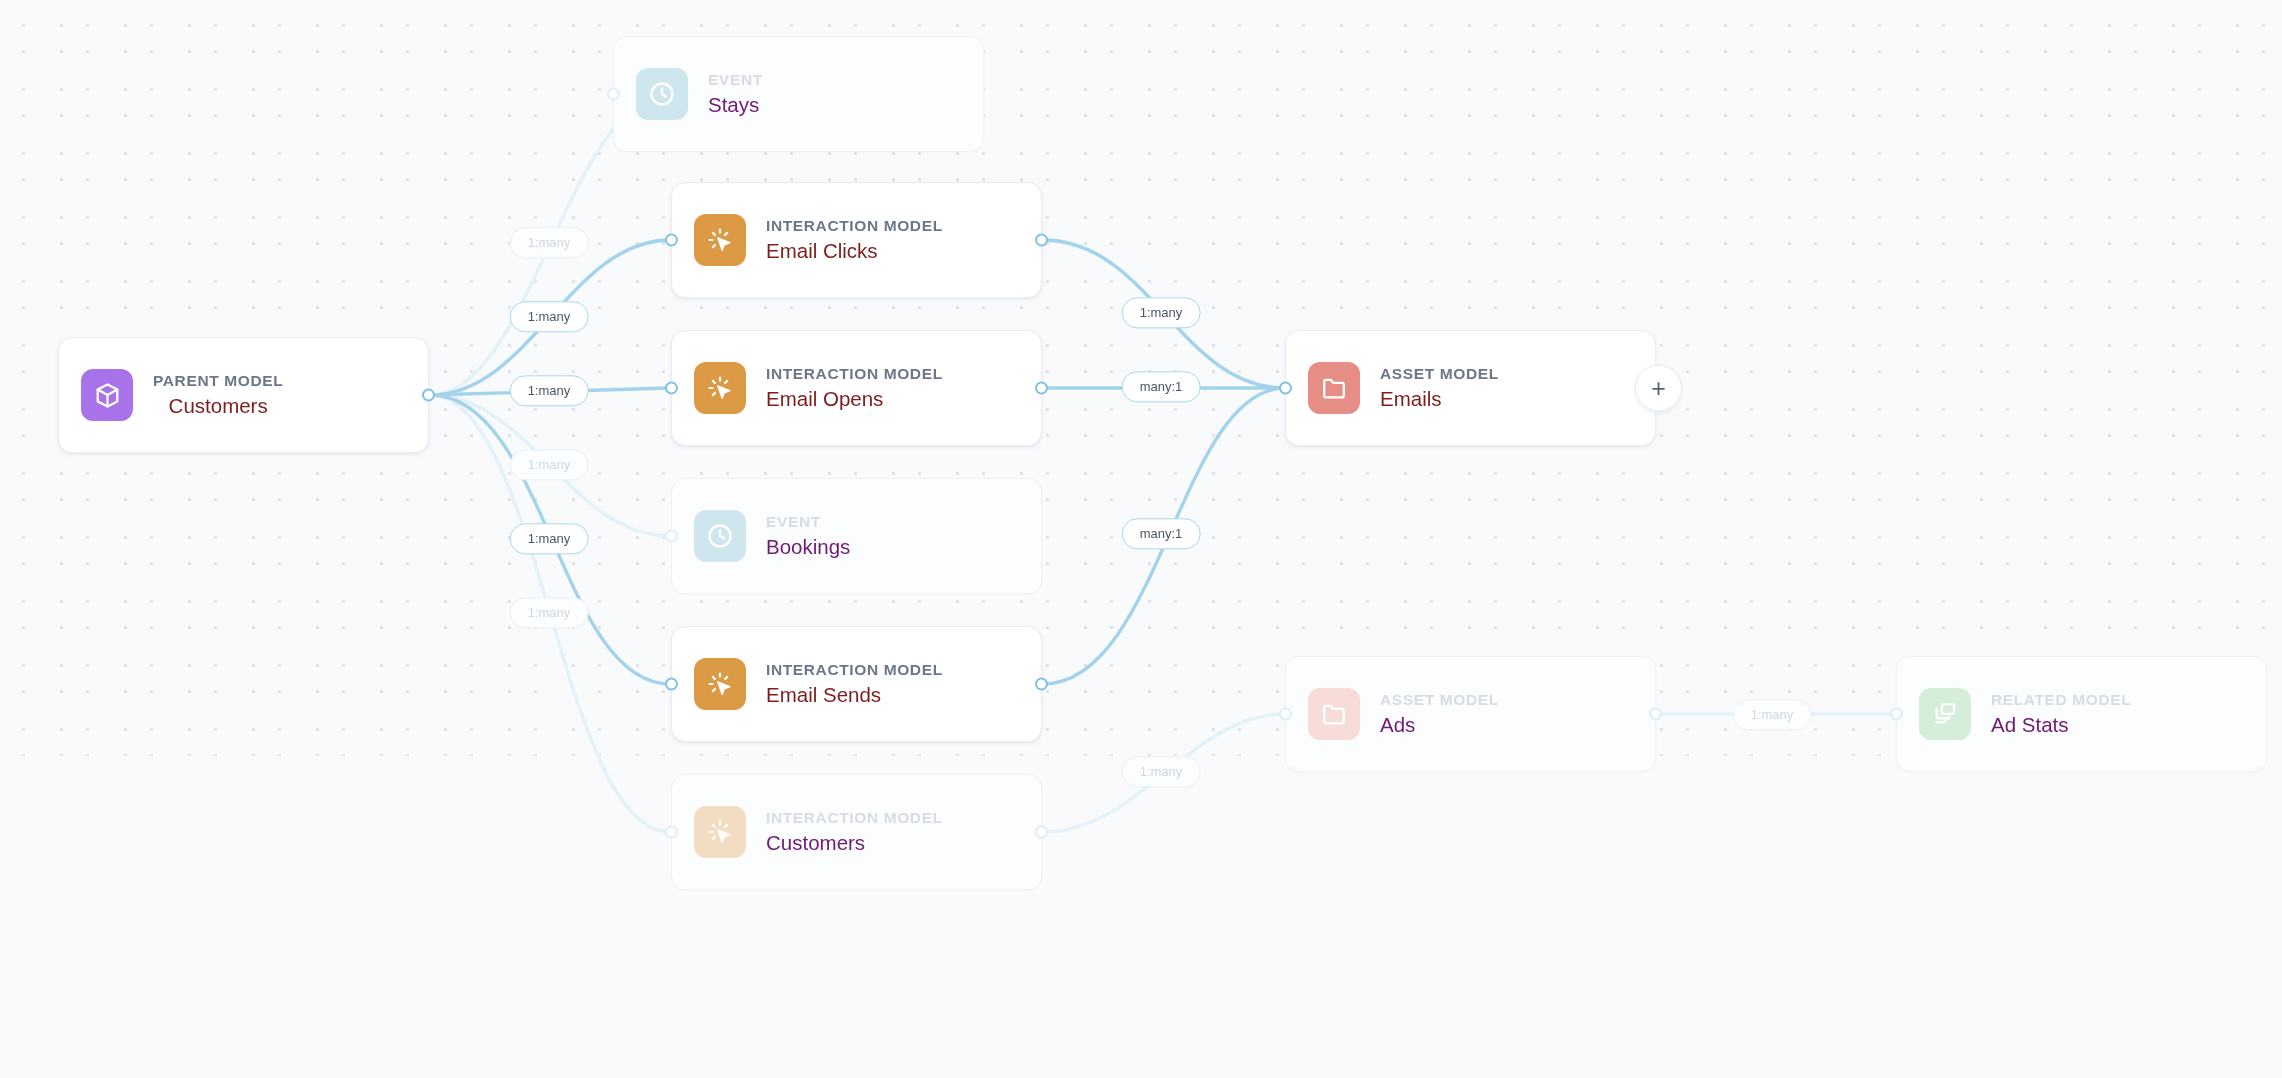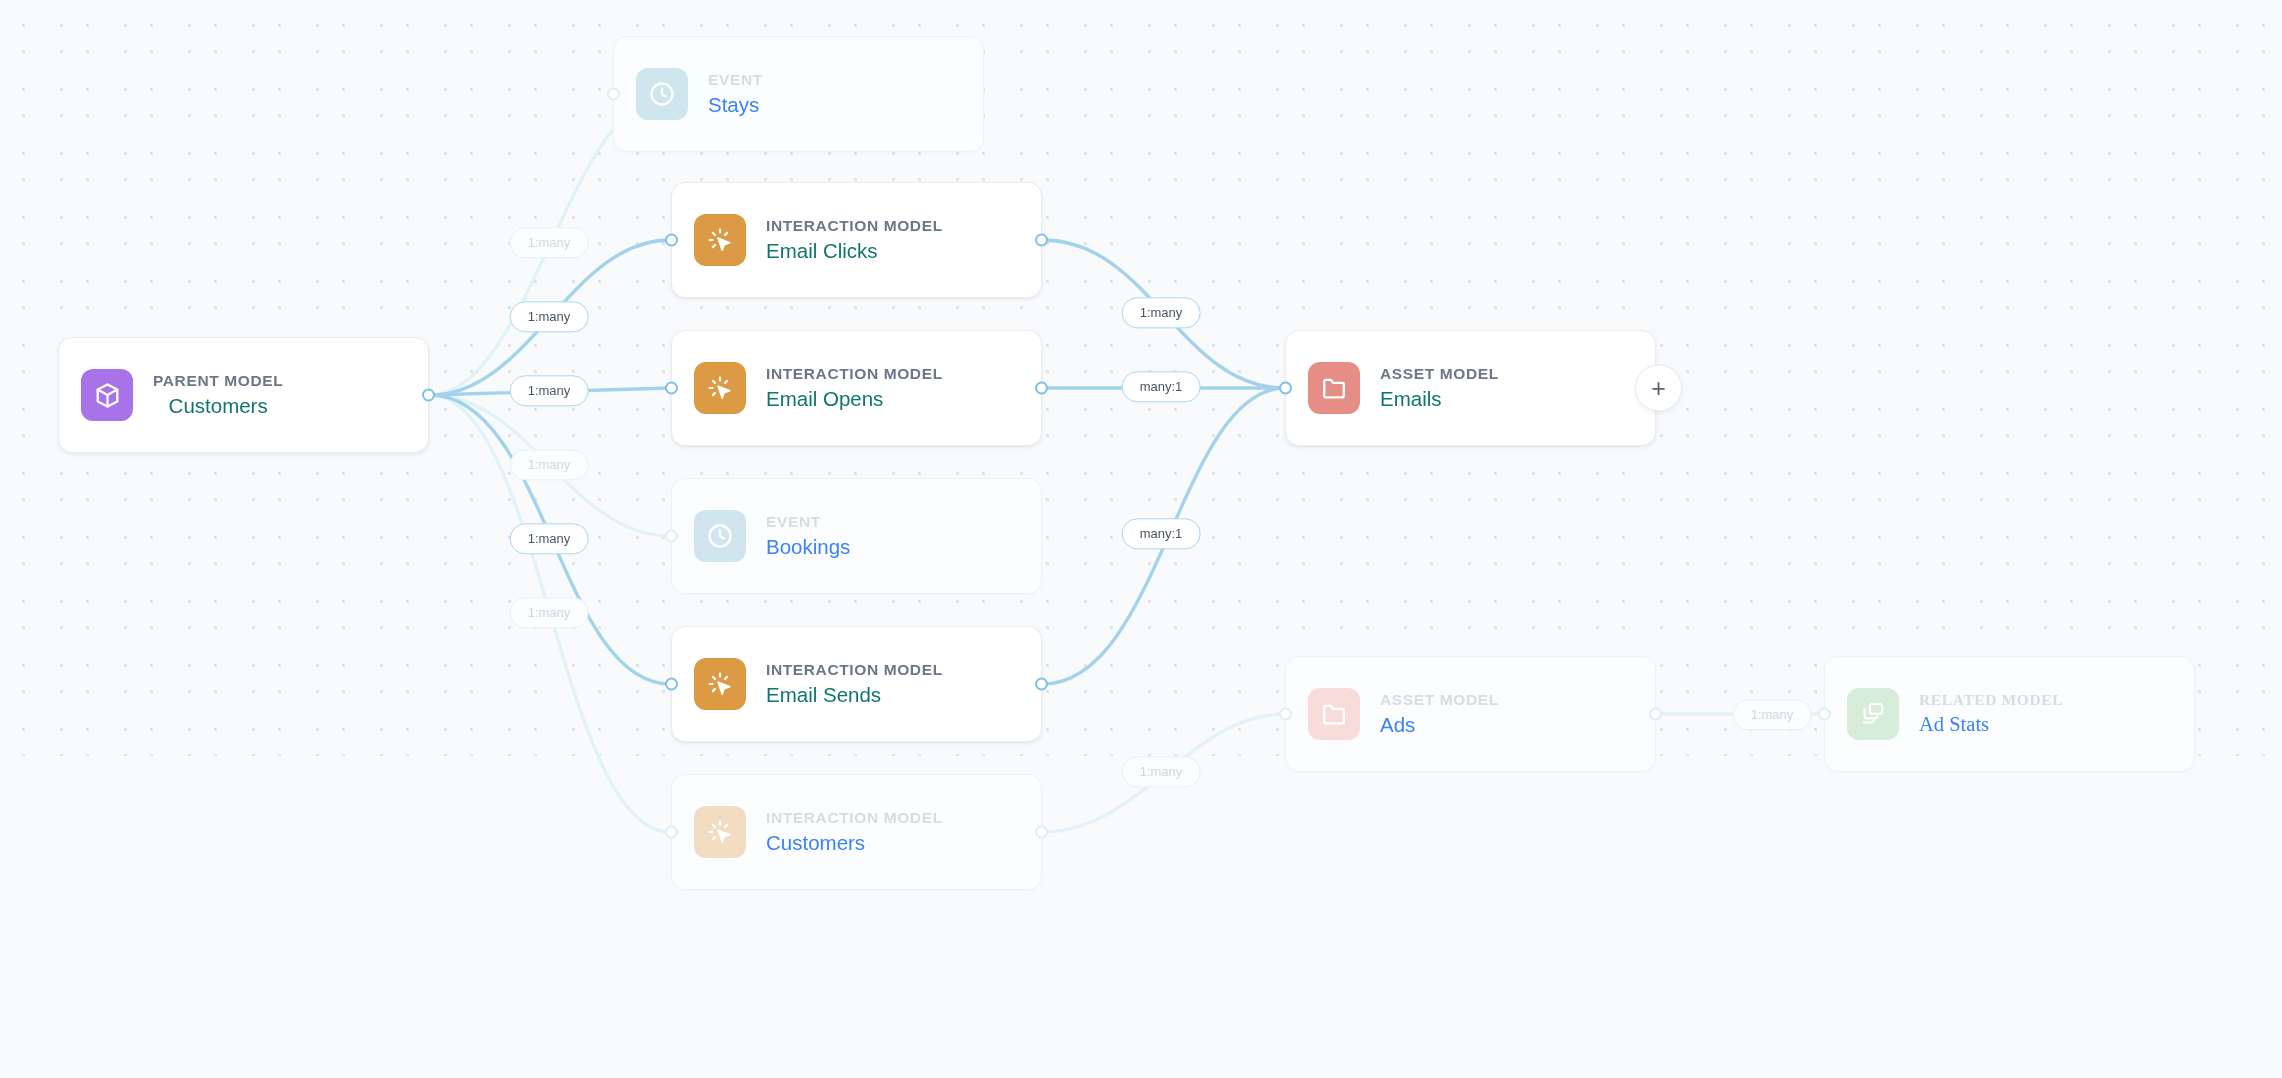--- a/index.html
+++ b/index.html
@@ -71,27 +71,27 @@
     font-size: 15.5px;
     font-weight: 700;
     letter-spacing: 0.62px;
     color: #6b7787;
     line-height: 1.28;
     white-space: nowrap;
   }
   .node-name {
     font-size: 20.5px;
     font-weight: 400;
-    color: #0f766e;
+    color: #7f1d1d;
     line-height: 1.32;
     margin-top: 1px;
     white-space: nowrap;
   }
   .node.dim .node-kind { color: #d6dce3; }
-  .node.dim .node-name { color: #3b82f6; }
+  .node.dim .node-name { color: #701a75; }
 
   
   .handle {
     position: absolute;
     width: 13px;
     height: 13px;
     border-radius: 50%;
     background: #ffffff;
     border: 2.6px solid #7fc0e3;
     top: 50%;
@@ -313,21 +313,21 @@
       <svg width="28" height="28" viewBox="0 0 24 24" fill="none" stroke="#ffffff" stroke-width="2" stroke-linecap="round" stroke-linejoin="round">
         <path d="M3.6 18.6 V6.4 a1.4 1.4 0 0 1 1.4-1.4 H9.2 l2 2.6 H19 a1.4 1.4 0 0 1 1.4 1.4 V18.6 a1.4 1.4 0 0 1-1.4 1.4 H5 a1.4 1.4 0 0 1-1.4-1.4 Z"></path>
       </svg>
     </div>
     <div class="node-text">
       <span class="node-kind">ASSET MODEL</span>
       <span class="node-name">Ads</span>
     </div>
   </div>
 
-  <div class="node dim" style="left:1824px; top:656px; width:371px; height:116px;font-family:Liberation Serif, serif;">
+  <div class="node dim" style="left:1896px; top:656px; width:371px; height:116px;">
     <div class="handle left"></div>
     <div class="node-icon" style="background:#d6edd9;">
       <svg width="28" height="28" viewBox="0 0 24 24" fill="none" stroke="#ffffff" stroke-width="1.85" stroke-linecap="round" stroke-linejoin="round">
         <rect x="9.3" y="3.6" width="10.5" height="8.2" rx="1.6"></rect>
         <path d="M15.6 14.2 a1.6 1.6 0 0 1-1.6 1.6 H6.4 a1.6 1.6 0 0 1-1.6-1.6 V7.8"></path>
         <path d="M12.4 17.6 a1.6 1.6 0 0 1-1.6 1.6 H4.3"></path>
       </svg>
     </div>
     <div class="node-text">
       <span class="node-kind">RELATED MODEL</span>

